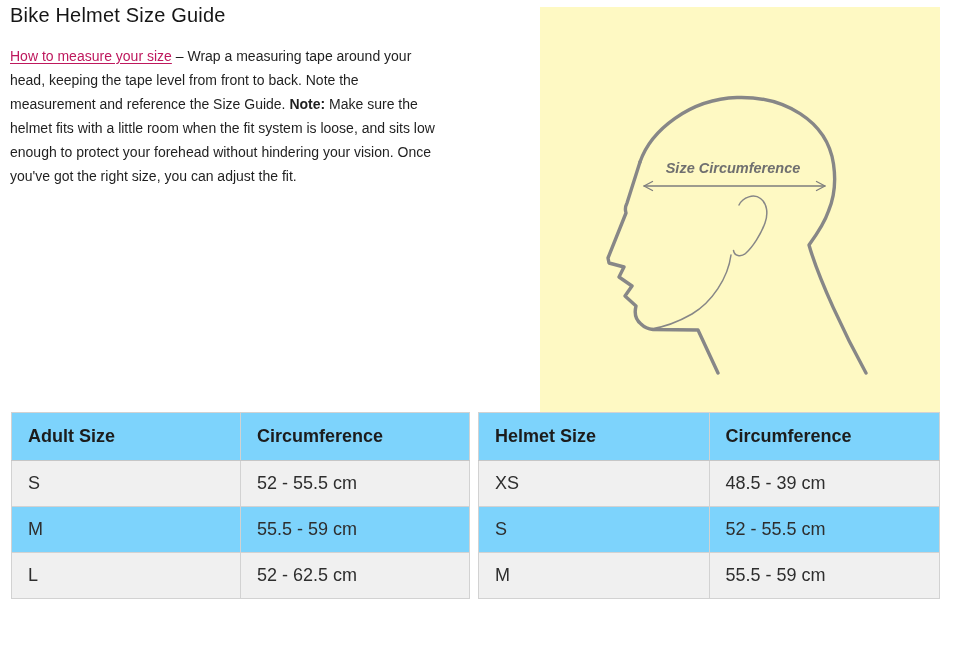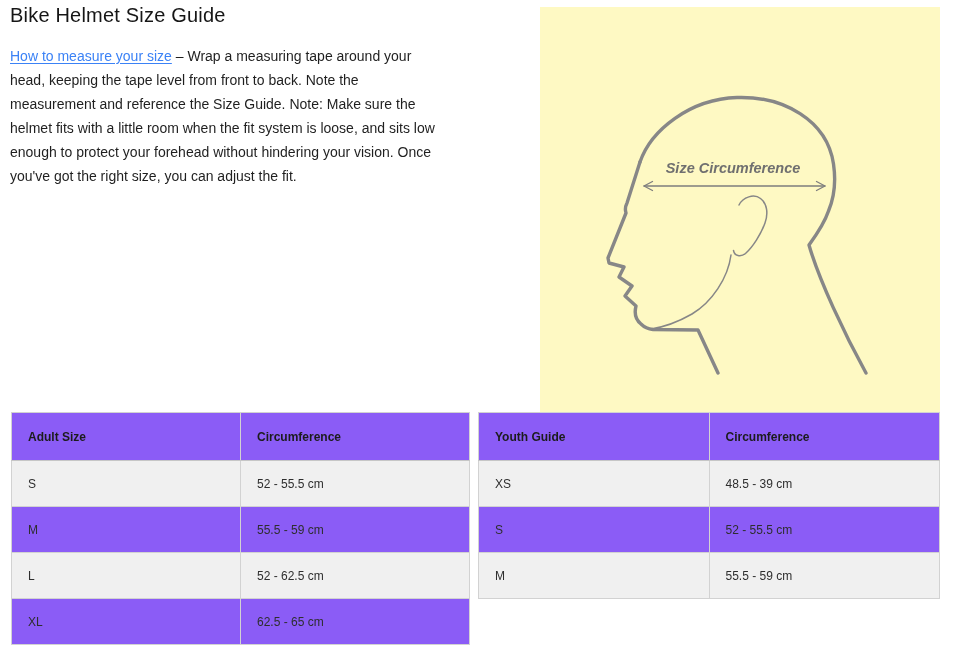--- a/index.html
+++ b/index.html
@@ -8,36 +8,36 @@
     font-family:"Liberation Sans", sans-serif; overflow:hidden;
   }
   .page-title {
     position:absolute; left:10px; top:4px; margin:0;
     font-size:20px; font-weight:400; color:#161616; letter-spacing:0.2px;
   }
   .intro {
     position:absolute; left:10px; top:44px; width:438px; margin:0;
     font-size:14px; line-height:24px; color:#1f1f1f;
   }
-  .intro a { color:#3b82f6; text-decoration:underline; text-underline-offset:2px; cursor:pointer; }
-  .intro b { font-weight:normal; }
+  .intro a { color:#be185d; text-decoration:underline; text-underline-offset:2px; cursor:pointer; }
+  .intro b { font-weight:bold; }
 
   .illustration {
     position:absolute; left:540px; top:7px; width:400px; height:448px;
     background:#fef9c3;
   }
   .illustration svg { display:block; width:100%; height:100%; }
   .circ-label {
     font-family:"Liberation Sans", sans-serif;
     font-size:14.5px; font-style:italic; font-weight:bold; fill:#6f6f6f;
   }
 
   table.size-table {
     position:absolute; top:412px; border-collapse:collapse; table-layout:fixed;
-    font-size:12px; color:#2e2e2e; background:#8b5cf6;
+    font-size:18px; color:#2e2e2e; background:#7dd3fc;
   }
   table.adult-table { left:11px;  width:459px; }
   table.youth-table { left:478px; width:462px; }
   .size-table th, .size-table td {
     width:50%; text-align:left; padding:0 16px;
     border:1px solid #d2d2d2; font-weight:normal;
   }
   .size-table th { height:47px; font-weight:bold; color:#1c1c1c; border-bottom:1px solid #c6c6c6; }
   .size-table td { height:45px; }
   .size-table tbody tr:nth-child(odd) td { background:#f0f0f0; }
@@ -111,31 +111,27 @@
         <td>52 - 55.5 cm</td>
       </tr>
       <tr>
         <td>M</td>
         <td>55.5 - 59 cm</td>
       </tr>
       <tr>
         <td>L</td>
         <td>52 - 62.5 cm</td>
       </tr>
-      <tr>
-        <td>XL</td>
-        <td>62.5 - 65 cm</td>
-      </tr>
     </tbody>
   </table>
 
   <table class="size-table youth-table">
     <thead>
       <tr>
-        <th>Youth Guide</th>
+        <th>Helmet Size</th>
         <th>Circumference</th>
       </tr>
     </thead>
     <tbody>
       <tr>
         <td>XS</td>
         <td>48.5 - 39 cm</td>
       </tr>
       <tr>
         <td>S</td>

